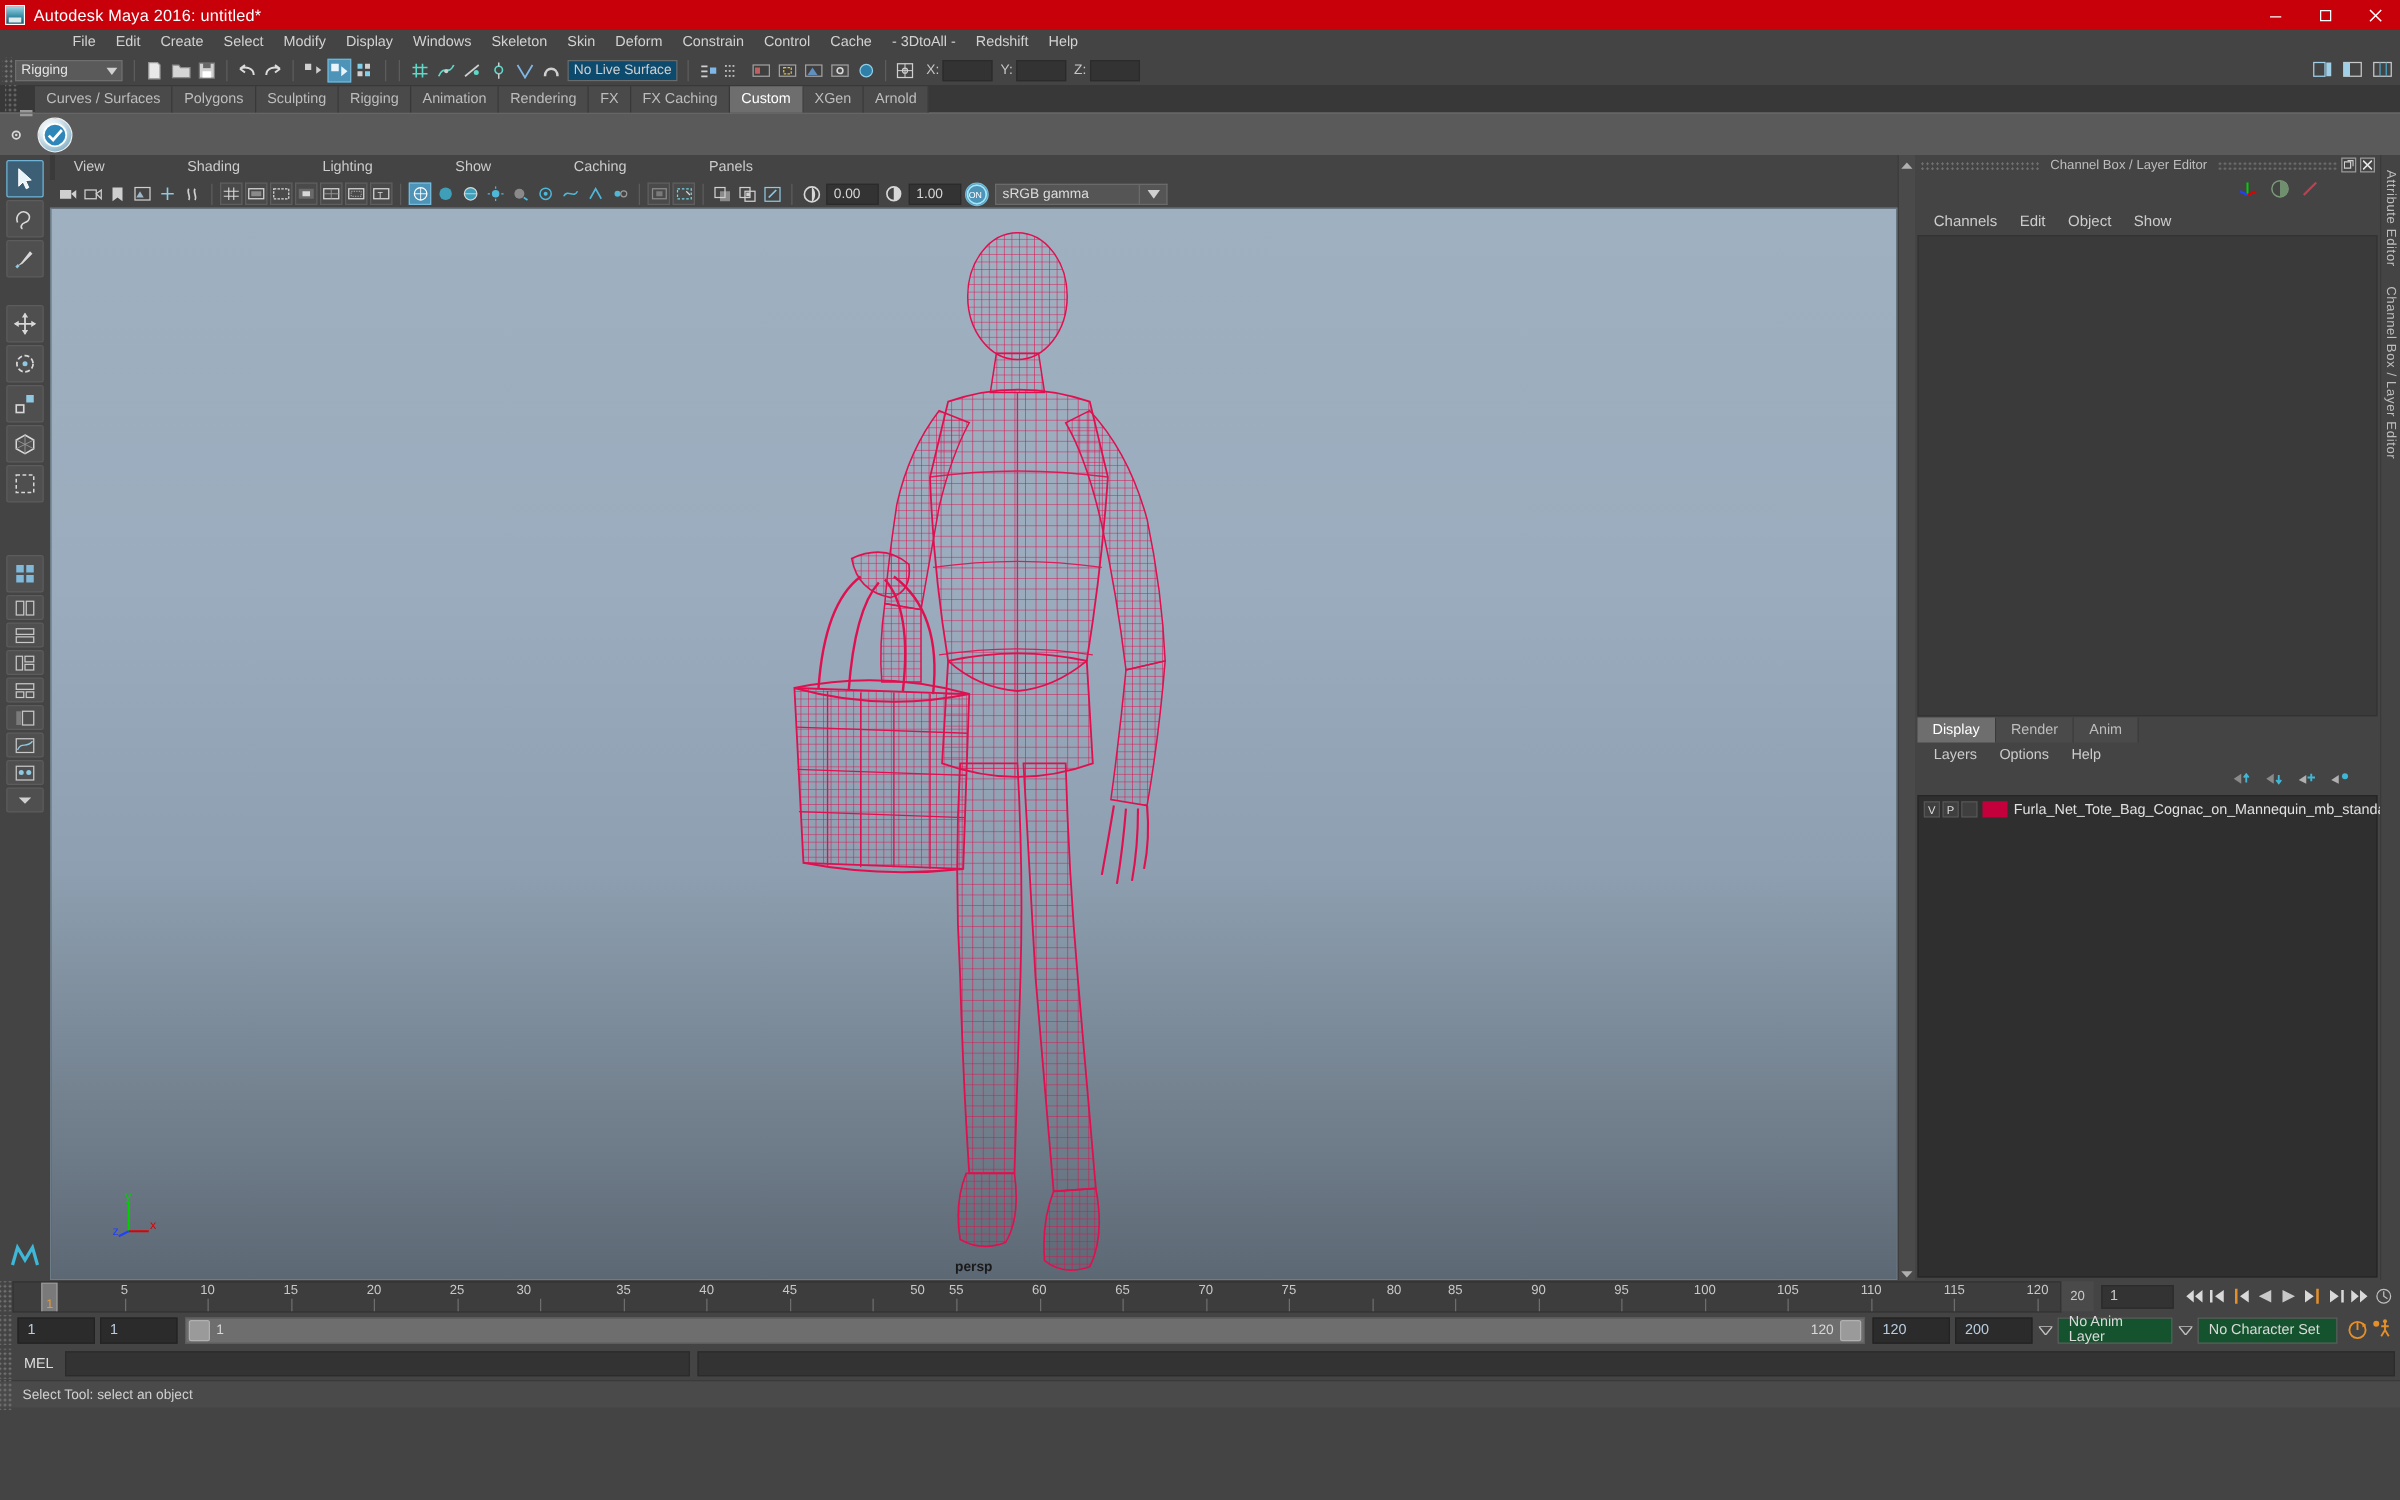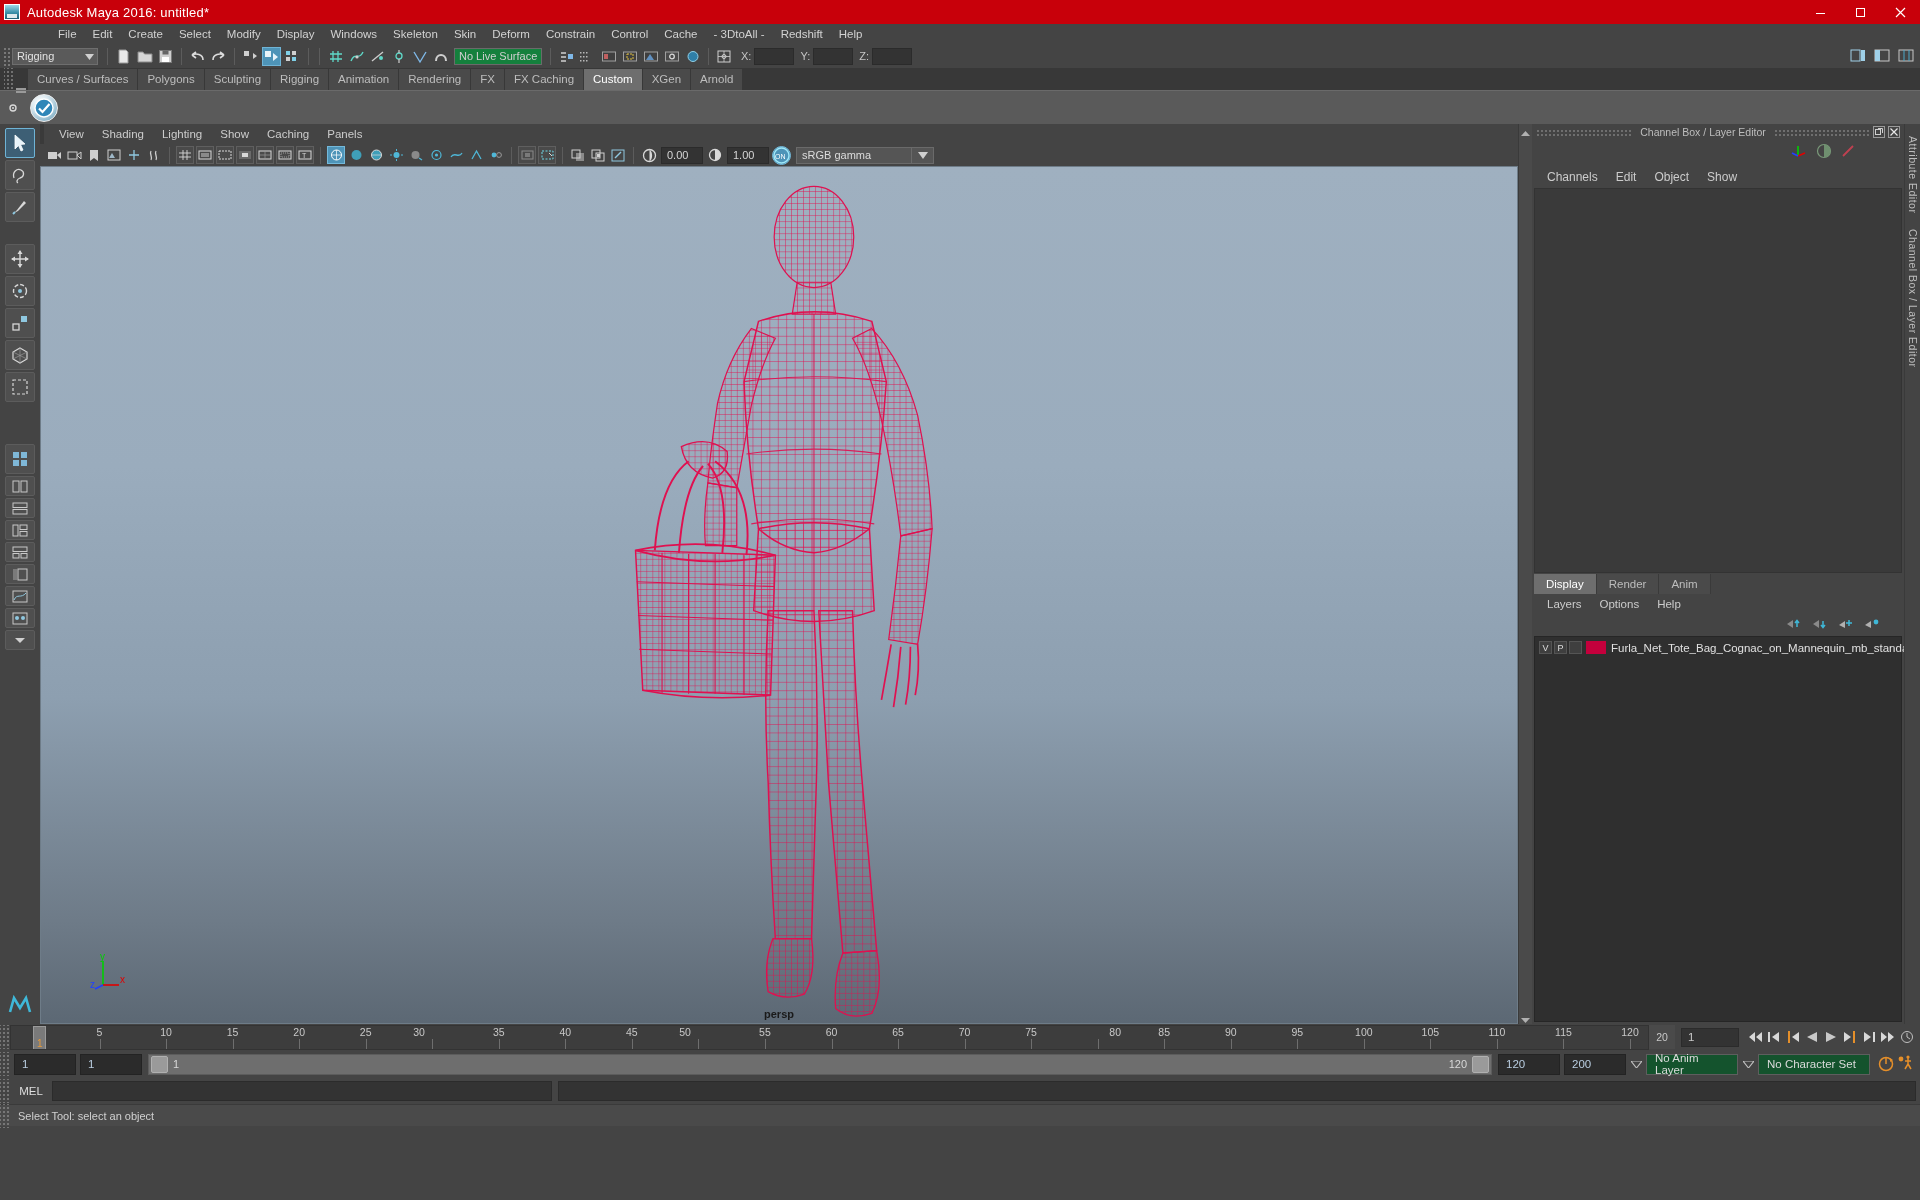--- a/index.html
+++ b/index.html
@@ -58,21 +58,21 @@
     display:flex; align-items:center; justify-content:center;
   }
   .sep { width:1px; height:17px; background:#5c5c5c; margin:0 5px; flex:none; }
   .tb-ico {
     width:19px; height:19px; flex:none; margin:0 1px; position:relative;
     display:flex; align-items:center; justify-content:center;
   }
   .tb-ico.on { background:#4e94b8; border:1px solid #6fb4d6; }
   .tb-ico svg { display:block; }
   .livefield {
-    height:17px; width:88px; background:#15803d; border:1px solid #6a6a6a;
+    height:17px; width:88px; background:#0c4a6e; border:1px solid #6a6a6a;
     font-size:11px; color:#cfcfcf; display:flex; align-items:center; padding-left:4px;
     margin:0 3px; flex:none;
   }
   .xyz-lbl { font-size:11px; color:#c6c6c6; margin: 0 3px 0 6px; }
   .xyz-field {
     width:40px; height:17px; background:#333333; border:1px solid #2b2b2b; flex:none;
   }
   .statusline .right { position:absolute; right:4px; top:2px; display:flex; gap:3px; }
   
   .shelftabs {
@@ -115,21 +115,21 @@
     border:1px solid #5c5c5c; display:flex; align-items:center; justify-content:center;
     position:relative; border-radius:2px;
   }
   .tool.sel { background:#3d5f75; border-color:#6fb4d6; }
   .tool.tiny { height:20px; }
   .toolgap { height:20px; }
   
   .vpwrap { flex:1; display:flex; flex-direction:column; background:#444444; min-width:0; }
   .vpmenu {
     height:20px; background:#444444; display:flex; align-items:center;
-    font-size:11.5px; padding-left:6px; border-left:4px solid #3a3a3a;
+    font-size:11.5px; padding-left:6px; border-left:4px solid #3a3a3a;gap:48px;
   }
   .vpmenu .mi { padding:0 9px; }
   .vptools {
     height:22px; background:#444444; display:flex; align-items:center; padding-left:4px;
   }
   .vt { width:18px; height:18px; margin:0 1px; display:flex; align-items:center;
         justify-content:center; flex:none; position:relative; }
   .vt.on { background:#4e94b8; border:1px solid #74b9da; }
   .vt.box { background:#4a4a4a; border:1px solid #5f5f5f; }
   .vnum {
@@ -1049,21 +1049,21 @@
       <div class="tl-num" style="left: 354.708px;">25</div>
       <div class="tl-tick" style="left: 421.25px;"></div>
       <div class="tl-num" style="left: 408px;">30</div>
       <div class="tl-tick" style="left: 487.792px;"></div>
       <div class="tl-num" style="left: 487.792px;">35</div>
       <div class="tl-tick" style="left: 554.333px;"></div>
       <div class="tl-num" style="left: 554.333px;">40</div>
       <div class="tl-tick" style="left: 620.875px;"></div>
       <div class="tl-num" style="left: 620.875px;">45</div>
       <div class="tl-tick" style="left: 687.417px;"></div>
-      <div class="tl-num" style="left: 674px;">50</div>
+      <div class="tl-num" style="left: 723px;">50</div>
       <div class="tl-tick" style="left: 753.958px;"></div>
       <div class="tl-num" style="left: 753.958px;">55</div>
       <div class="tl-tick" style="left: 820.5px;"></div>
       <div class="tl-num" style="left: 820.5px;">60</div>
       <div class="tl-tick" style="left: 887.042px;"></div>
       <div class="tl-num" style="left: 887.042px;">65</div>
       <div class="tl-tick" style="left: 953.583px;"></div>
       <div class="tl-num" style="left: 953.583px;">70</div>
       <div class="tl-tick" style="left: 1020.12px;"></div>
       <div class="tl-num" style="left: 1020.12px;">75</div>

